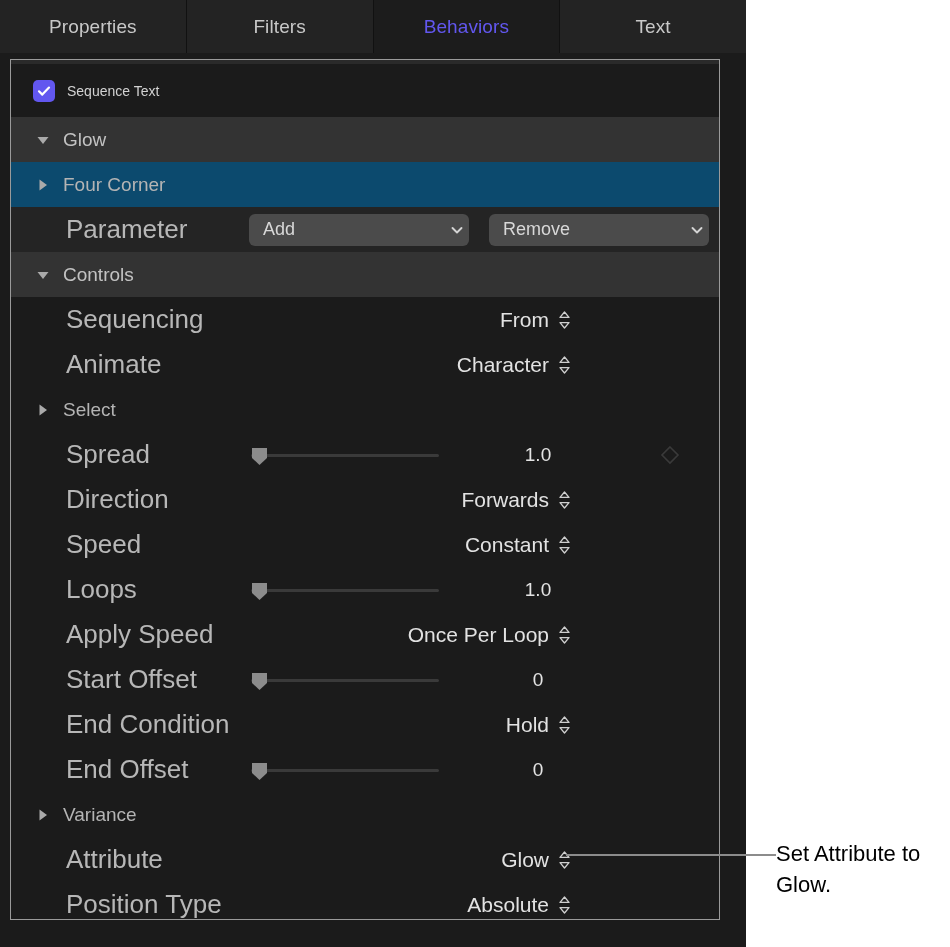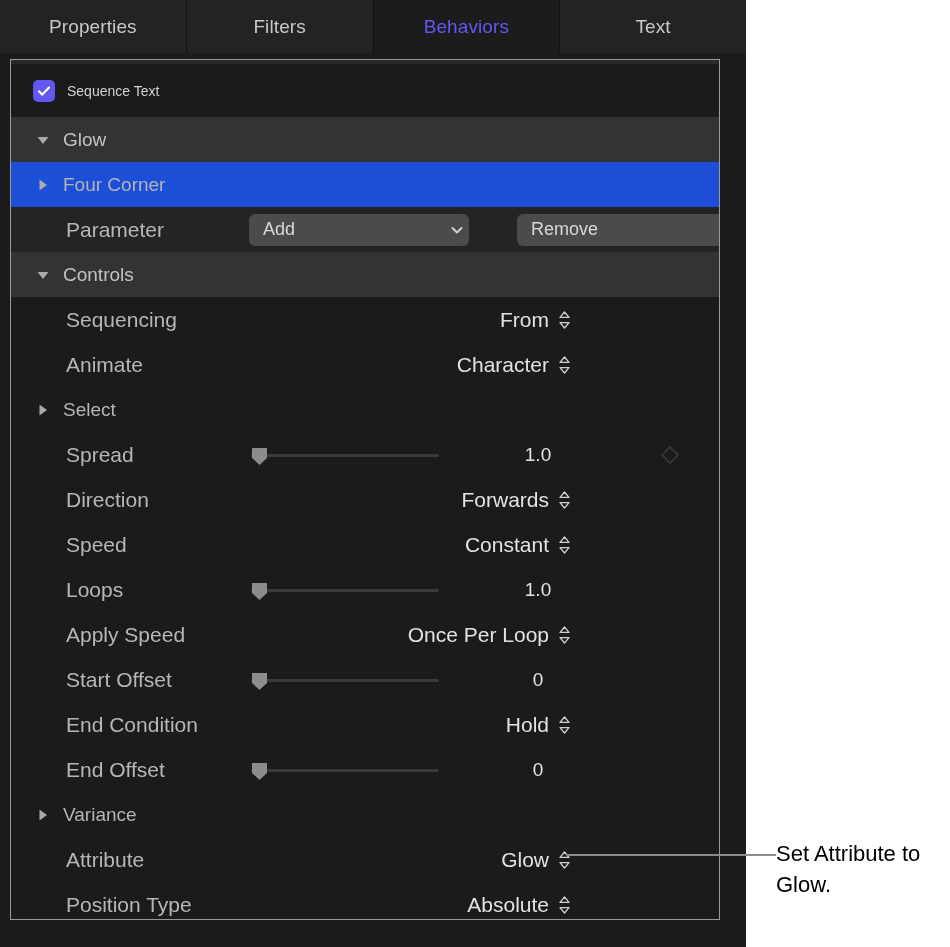--- a/index.html
+++ b/index.html
@@ -60,21 +60,21 @@
   }
 
   .row{
     position:absolute;left:0;width:100%;height:45px;
     display:flex;align-items:center;
     box-sizing:border-box;
   }
   .row.dark{background:#1b1b1b;}
   .row.mid{background:#242424;}
   .row.group{background:#333333;}
-  .row.sub{background:#1d4ed8;}
+  .row.sub{background:#0c4a6e;}
 
   
   .cbox{
     width:22px;height:22px;border-radius:5px;
     background:#6257ef;
     margin-left:22px;
     display:flex;align-items:center;justify-content:center;
     flex:none;
   }
   .cbox svg{display:block;}
@@ -90,21 +90,21 @@
   .tri svg{display:block;}
 
   .grouplabel{
     margin-left:12px;font-size:19px;color:#c2c2c2;
   }
   .grouplabel.dim{color:#b4b4b4;}
 
   
   .plabel{
     position:absolute;left:55px;
-    font-size:21px;color:#b7b7b7;
+    font-size:26px;color:#b7b7b7;
     white-space:nowrap;
   }
 
   
   .popup{
     position:absolute;
     height:32px;border-radius:6px;
     background:#4b4b4b;
     display:flex;align-items:center;
     box-sizing:border-box;
@@ -212,21 +212,21 @@
       <div class="row mid" style="top:147px;">
         <span class="plabel">Parameter</span>
         <div class="popup" style="left:238px;width:220px;">
           <span class="ptext">Add</span>
           <span class="chev">
             <svg width="16" height="16" viewBox="0 0 16 16">
               <path d="M3.5 6 L8 10.5 L12.5 6" stroke="#d4d4d4" stroke-width="1.9" fill="none" stroke-linecap="round" stroke-linejoin="round"></path>
             </svg>
           </span>
         </div>
-        <div class="popup" style="left:506px;width:220px;">
+        <div class="popup" style="left:478px;width:220px;">
           <span class="ptext">Remove</span>
           <span class="chev">
             <svg width="16" height="16" viewBox="0 0 16 16">
               <path d="M3.5 6 L8 10.5 L12.5 6" stroke="#d4d4d4" stroke-width="1.9" fill="none" stroke-linecap="round" stroke-linejoin="round"></path>
             </svg>
           </span>
         </div>
       </div>
 
       <div class="row group" style="top:192px;">

